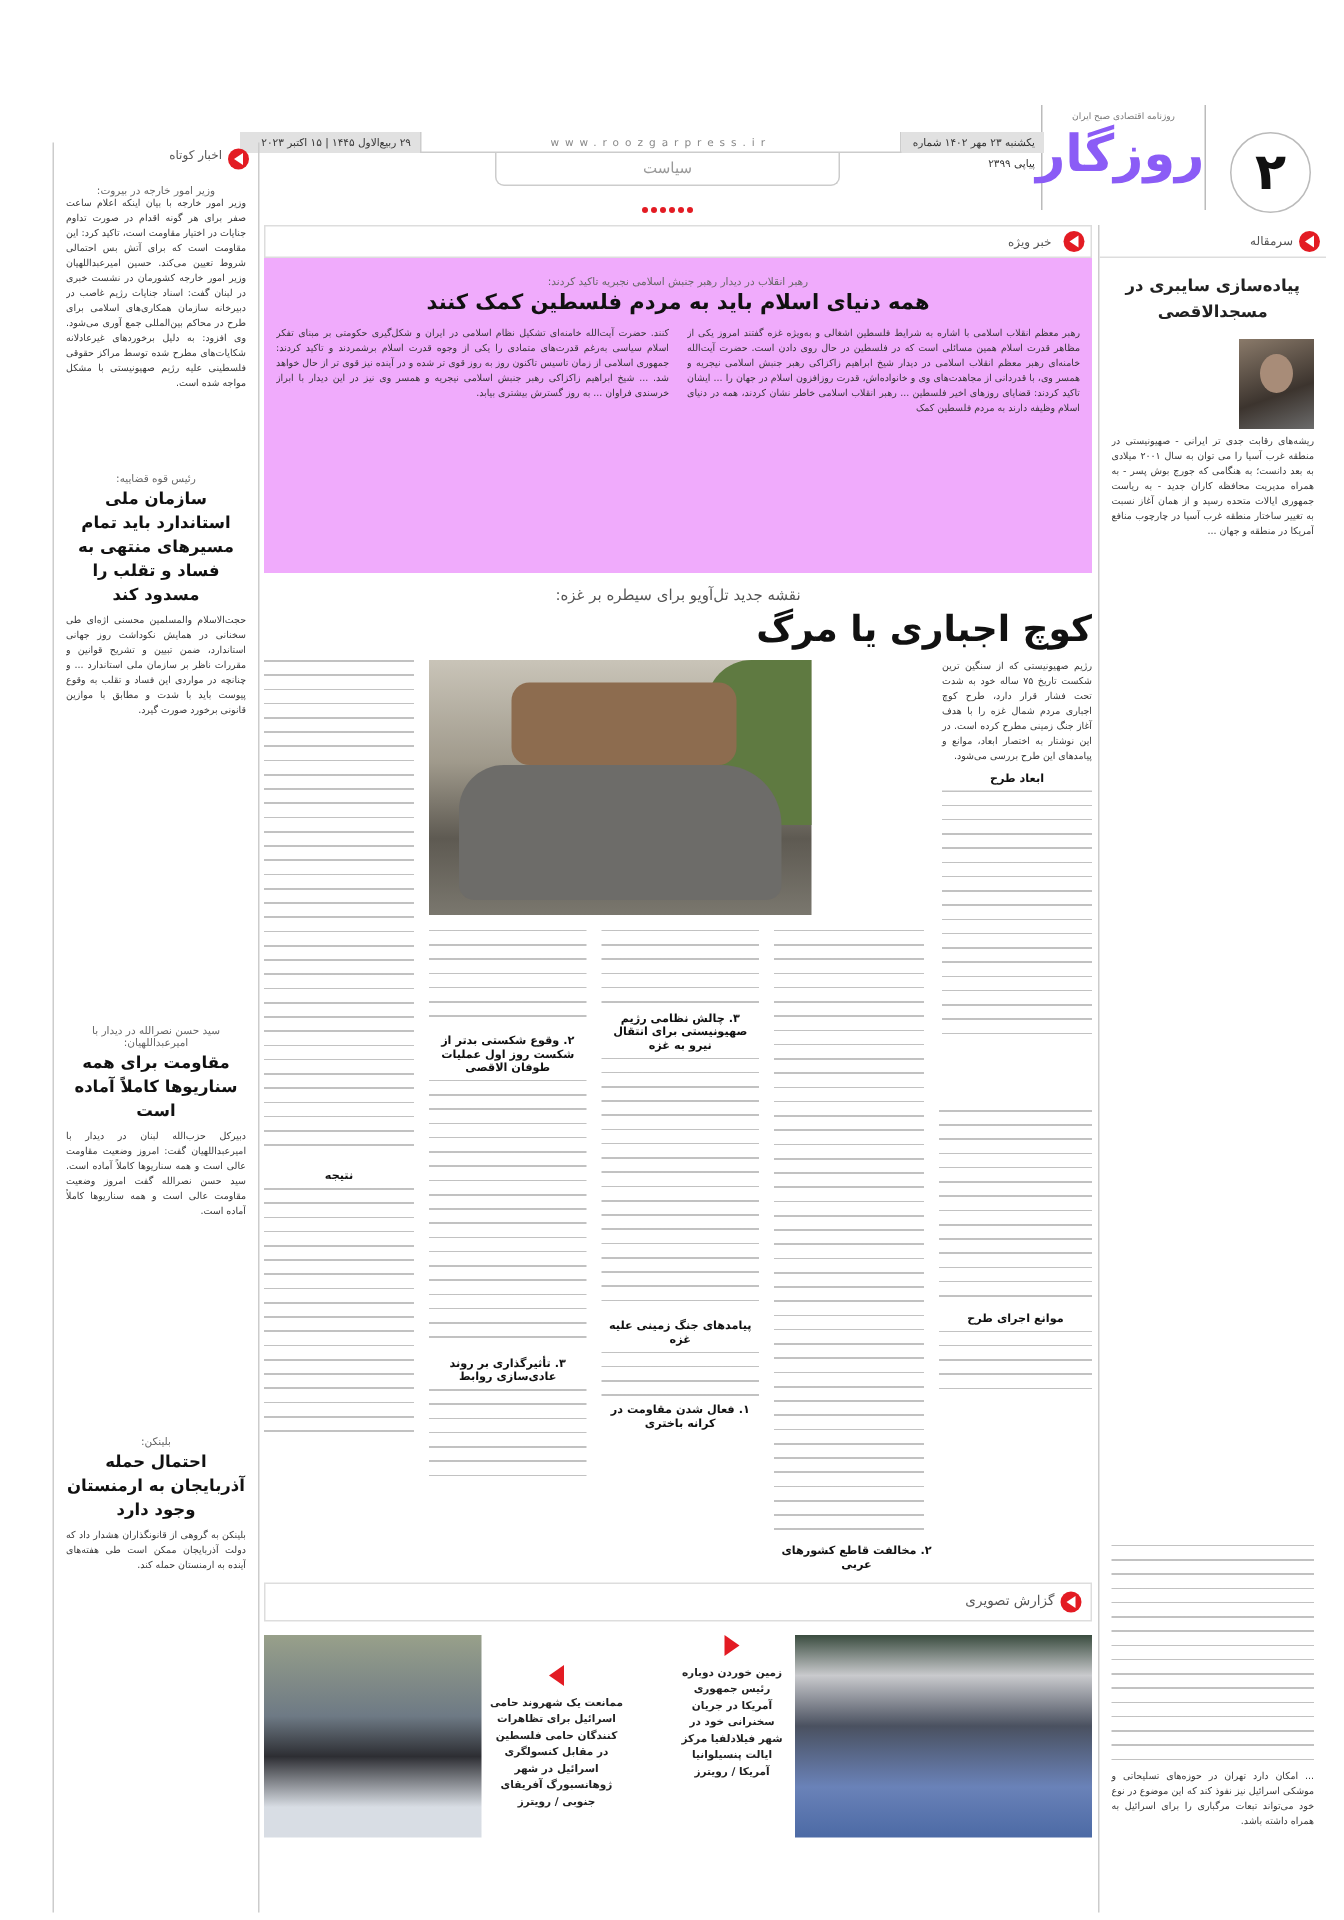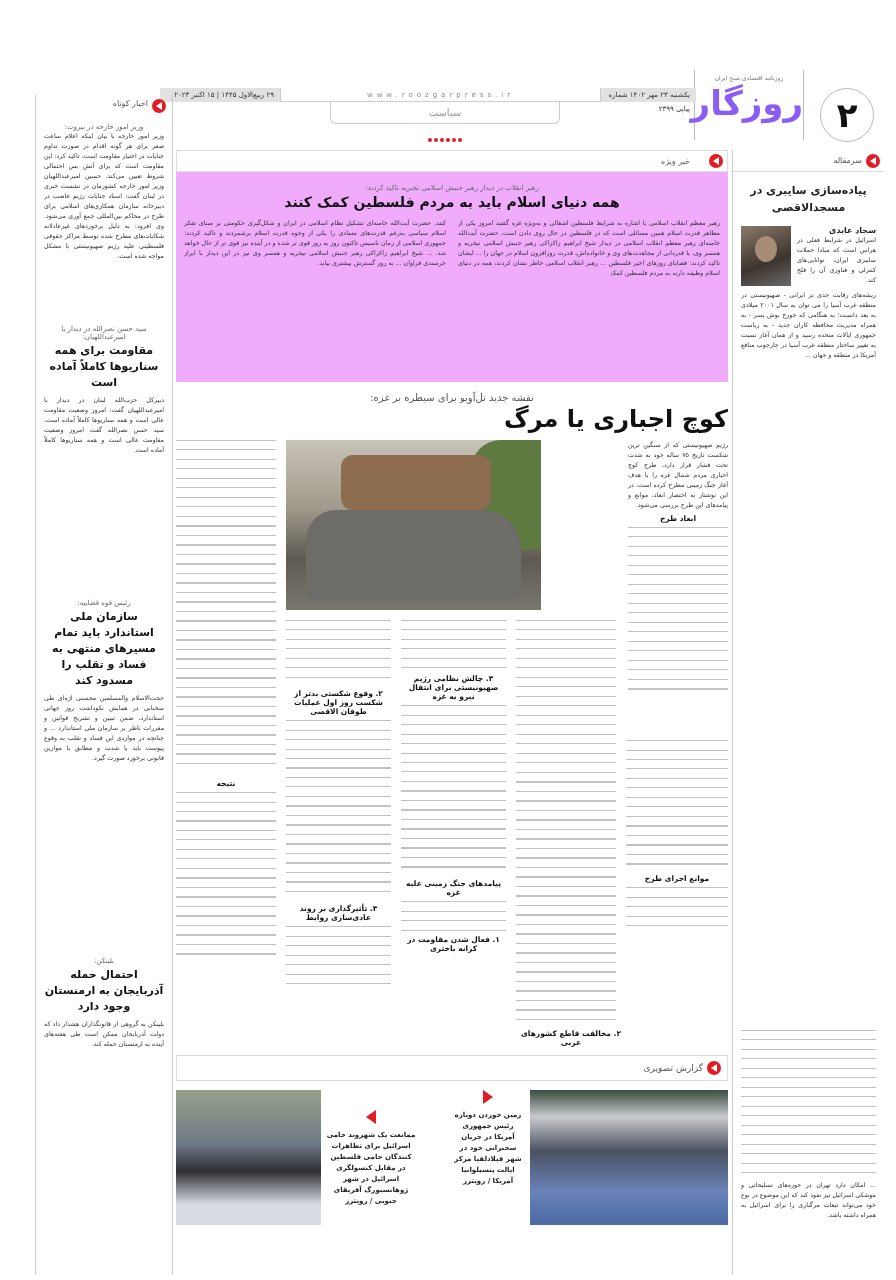--- a/index.html
+++ b/index.html
@@ -106,61 +106,57 @@
   <div class="sec-label" style="padding:4px 6px 0">
     <span class="red-dot"></span>
     <span>اخبار کوتاه</span>
   </div>
 
   <div class="left-item">
     <div class="kicker">وزیر امور خارجه در بیروت:</div>
     <div class="body-txt" style="height:170px;overflow:hidden">وزیر امور خارجه با بیان اینکه اعلام ساعت صفر برای هر گونه اقدام در صورت تداوم جنایات در اختیار مقاومت است، تاکید کرد: این مقاومت است که برای آتش بس احتمالی شروط تعیین می‌کند. حسین امیرعبداللهیان وزیر امور خارجه کشورمان در نشست خبری در لبنان گفت: اسناد جنایات رژیم غاصب در دبیرخانه سازمان همکاری‌های اسلامی برای طرح در محاکم بین‌المللی جمع آوری می‌شود. وی افزود: به دلیل برخوردهای غیرعادلانه شکایات‌های مطرح شده توسط مراکز حقوقی فلسطینی علیه رژیم صهیونیستی با مشکل مواجه شده است.</div>
   </div>
 
+  <div class="left-item">
+    <div class="kicker">رئیس قوه قضاییه:</div>
+    <div class="hl">سازمان ملی استاندارد باید تمام مسیرهای منتهی به فساد و تقلب را مسدود کند</div>
+    <div class="body-txt" style="height:250px;overflow:hidden">حجت‌الاسلام والمسلمین محسنی اژه‌ای طی سخنانی در همایش نکوداشت روز جهانی استاندارد، ضمن تبیین و تشریح قوانین و مقررات ناظر بر سازمان ملی استاندارد ... و چنانچه در مواردی این فساد و تقلب به وقوع پیوست باید با شدت و مطابق با موازین قانونی برخورد صورت گیرد.</div>
+  </div>
+
   <div class="left-item" style="margin-top:10px">
     <div class="kicker">سید حسن نصرالله در دیدار با امیرعبداللهیان:</div>
     <div class="hl">مقاومت برای همه سناریوها کاملاً آماده است</div>
     <div class="body-txt" style="height:190px;overflow:hidden">دبیرکل حزب‌الله لبنان در دیدار با امیرعبداللهیان گفت: امروز وضعیت مقاومت عالی است و همه سناریوها کاملاً آماده است. سید حسن نصرالله گفت امروز وضعیت مقاومت عالی است و همه سناریوها کاملاً آماده است.</div>
   </div>
 
   <div class="left-item">
-    <div class="kicker">رئیس قوه قضاییه:</div>
-    <div class="hl">سازمان ملی استاندارد باید تمام مسیرهای منتهی به فساد و تقلب را مسدود کند</div>
-    <div class="body-txt" style="height:250px;overflow:hidden">حجت‌الاسلام والمسلمین محسنی اژه‌ای طی سخنانی در همایش نکوداشت روز جهانی استاندارد، ضمن تبیین و تشریح قوانین و مقررات ناظر بر سازمان ملی استاندارد ... و چنانچه در مواردی این فساد و تقلب به وقوع پیوست باید با شدت و مطابق با موازین قانونی برخورد صورت گیرد.</div>
-  </div>
-
-  <div class="left-item">
     <div class="kicker">بلینکن:</div>
     <div class="hl">احتمال حمله آذربایجان به ارمنستان وجود دارد</div>
     <div class="body-txt" style="height:150px;overflow:hidden">بلینکن به گروهی از قانونگذاران هشدار داد که دولت آذربایجان ممکن است طی هفته‌های آینده به ارمنستان حمله کند.</div>
   </div>
 </div>
 
 <div class="col-right">
   <div class="op-head">
     <span class="red-dot"></span>
     <span style="font-size:8px;color:#555;margin-right:4px">سرمقاله</span>
   </div>
   <div class="op-title">پیاده‌سازی سایبری در مسجدالاقصی</div>
   <div class="author-row">
-    <div style="flex:1">
-      <div class="author-name">سجاد عابدی</div>
-      <div class="body-txt">اسرائیل در شرایط فعلی در هراس است که مبادا حملات سایبری ایران، توانایی‌های کنترلی و فناوری آن را فلج کند.</div>
-    </div>
     <div class="author-photo"></div>
   </div>
   <div class="body-txt" style="margin:4px 8px 0;height:740px;overflow:hidden">ریشه‌های رقابت جدی تر ایرانی - صهیونیستی در منطقه غرب آسیا را می توان به سال ۲۰۰۱ میلادی به بعد دانست؛ به هنگامی که جورج بوش پسر - به همراه مدیریت محافظه کاران جدید - به ریاست جمهوری ایالات متحده رسید و از همان آغاز نسبت به تغییر ساختار منطقه غرب آسیا در چارچوب منافع آمریکا در منطقه و جهان ...</div>
   <div class="gray-lines" style="margin:0 8px;height:150px"></div>
   <div class="body-txt" style="margin:0 8px">... امکان دارد تهران در حوزه‌های تسلیحاتی و موشکی اسرائیل نیز نفوذ کند که این موضوع در نوع خود می‌تواند تبعات مرگباری را برای اسرائیل به همراه داشته باشد.</div>
 </div>
 
 <div class="center">
   <div class="feature-head">
     <span class="red-dot"></span>
-    <span style="font-size:8px;color:#555;margin-right:19px">خبر ویژه</span>
+    <span style="font-size:8px;color:#555;margin-right:8px">خبر ویژه</span>
   </div>
   <div class="feature-box">
     <div class="kicker">رهبر انقلاب در دیدار رهبر جنبش اسلامی نجبریه تاکید کردند:</div>
     <div class="hl">همه دنیای اسلام باید به مردم فلسطین کمک کنند</div>
     <div class="feature-cols">
       <div class="body-txt" style="overflow:hidden">رهبر معظم انقلاب اسلامی با اشاره به شرایط فلسطین اشغالی و به‌ویژه غزه گفتند امروز یکی از مظاهر قدرت اسلام همین مسائلی است که در فلسطین در حال روی دادن است. حضرت آیت‌الله خامنه‌ای رهبر معظم انقلاب اسلامی در دیدار شیخ ابراهیم زاکزاکی رهبر جنبش اسلامی نیجریه و همسر وی، با قدردانی از مجاهدت‌های وی و خانواده‌اش، قدرت روزافزون اسلام در جهان را ... ایشان تاکید کردند: قضایای روزهای اخیر فلسطین ... رهبر انقلاب اسلامی خاطر نشان کردند، همه در دنیای اسلام وظیفه دارند به مردم فلسطین کمک</div>
       <div class="body-txt" style="overflow:hidden">کنند. حضرت آیت‌الله خامنه‌ای تشکیل نظام اسلامی در ایران و شکل‌گیری حکومتی بر مبنای تفکر اسلام سیاسی به‌رغم قدرت‌های متمادی را یکی از وجوه قدرت اسلام برشمردند و تاکید کردند: جمهوری اسلامی از زمان تاسیس تاکنون روز به روز قوی تر شده و در آینده نیز قوی تر از حال خواهد شد. ... شیخ ابراهیم زاکزاکی رهبر جنبش اسلامی نیجریه و همسر وی نیز در این دیدار با ابراز خرسندی فراوان ... به روز گسترش بیشتری بیابد.</div>
     </div>
   </div>
 

